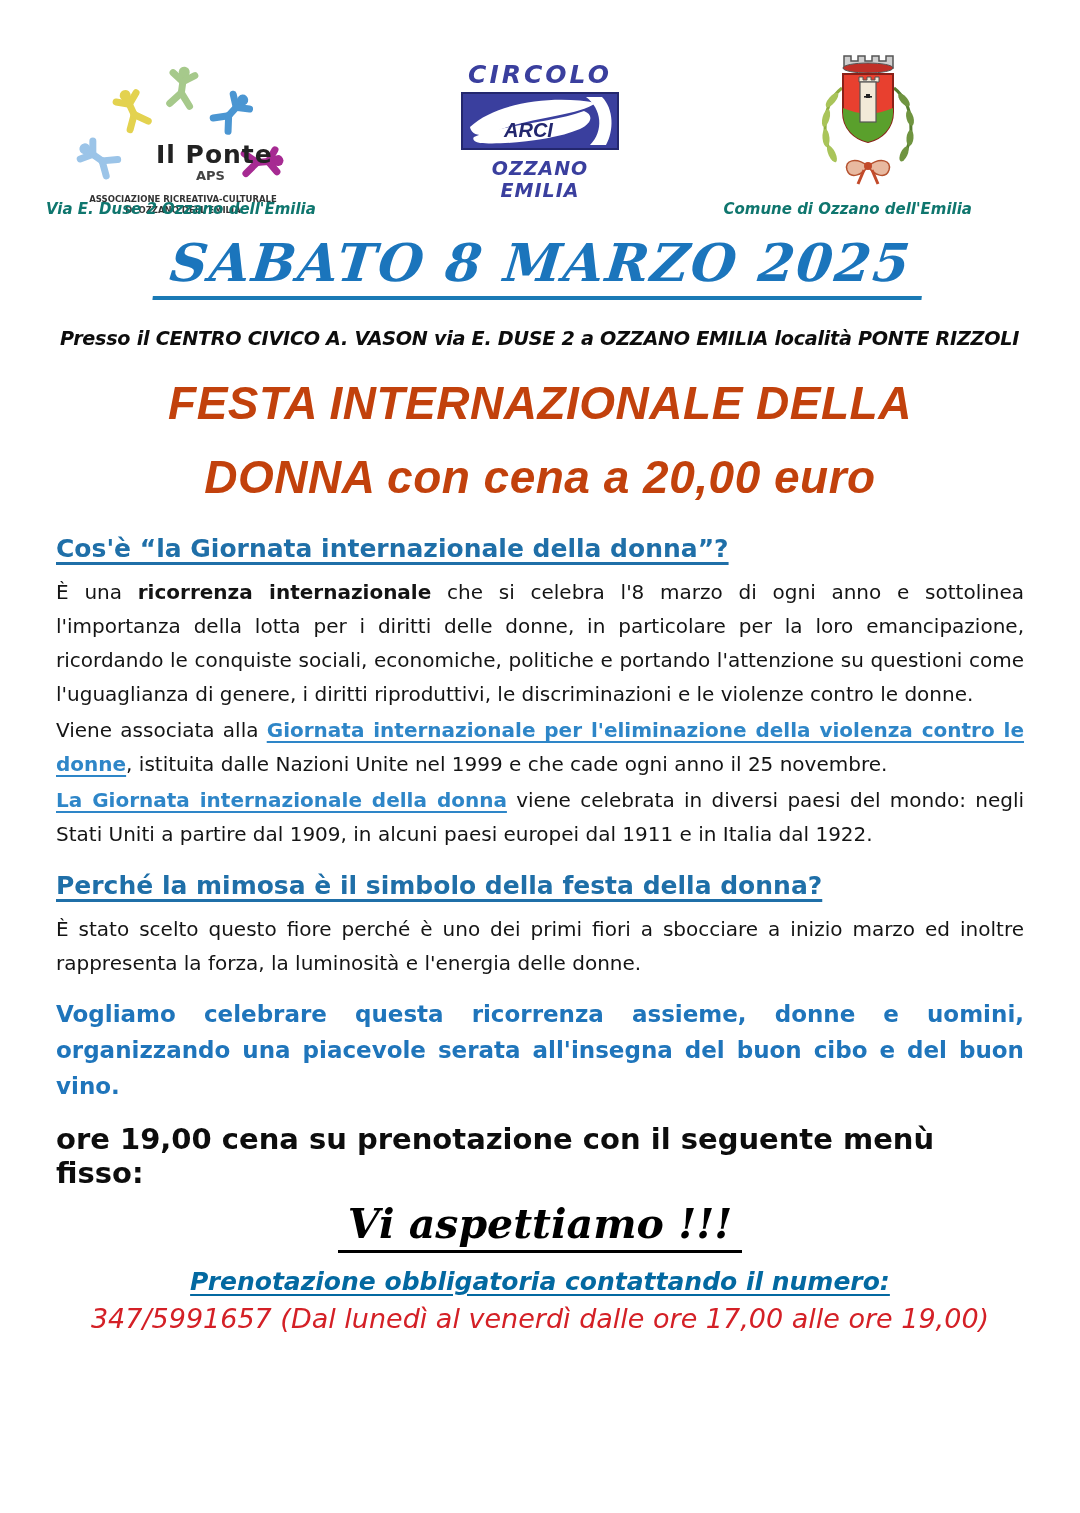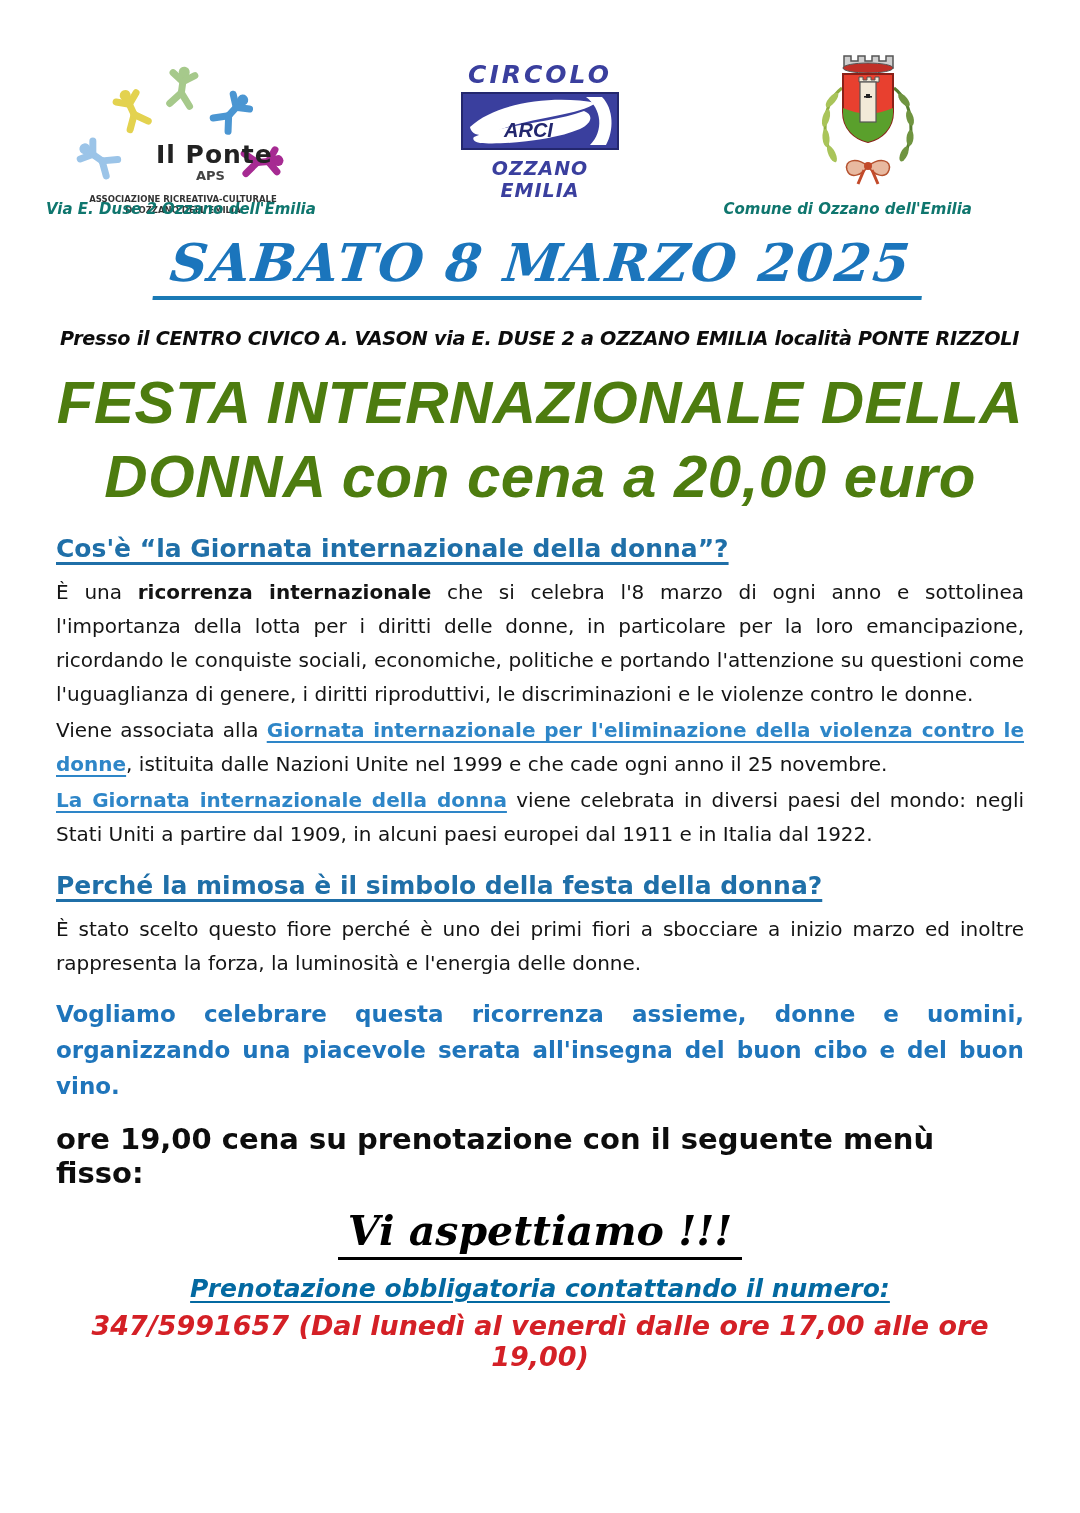--- a/index.html
+++ b/index.html
@@ -32,21 +32,21 @@
     font-size:52px; color:#1b75bc; letter-spacing:2px; transform:skewX(-6deg);
     border-bottom:4px solid #1a7ab5; padding:0 14px 3px;
   }
   .venue-wrap { text-align:center; margin-top:26px; }
   .venue {
     display:inline-block; font-size:20px; font-weight:bold; font-style:italic; color:#0d0d0d;
     letter-spacing:-0.3px; transform:scaleX(0.96);
   }
   .main-title { text-align:center; margin-top:16px; line-height:74px;
     font-family:"Liberation Sans", sans-serif; font-weight:bold; font-style:italic;
-    font-size:60px; color:#4d7c0f; letter-spacing:0.5px; }
+    font-size:46px; color:#c2410c; letter-spacing:0.5px; }
 
   
   .content { padding:0 56px; }
   .sec-heading {
     margin-top:20px; font-size:25px; font-weight:bold; color:#1f6fa8;
     text-decoration:underline; text-underline-offset:5px; text-decoration-thickness:2.5px;
   }
   .para { margin-top:12px; font-size:20px; line-height:34px; text-align:justify; color:#141414; }
   .para b { font-weight:bold; }
   .link-text { color:#2e86c8; font-weight:bold; text-decoration:underline; text-underline-offset:4px; cursor:pointer; }
@@ -57,28 +57,28 @@
   ul.menu li {
     position:relative; padding-left:30px; margin-bottom:7px;
     font-size:24px; font-weight:bold; font-style:italic; color:#c9242a; line-height:30px;
   }
   ul.menu li::before {
     content:""; position:absolute; left:2px; top:11px; width:9px; height:9px;
     border-radius:50%; background:#c9242a;
   }
 
   .closing { margin-top:16px; text-align:center; font-size:24px; font-weight:bold; color:#0d0d0d; letter-spacing:0.5px; }
-  .await-wrap { text-align:center; margin-top:17px; }
+  .await-wrap { text-align:center; margin-top:10px; }
   .await {
     display:inline-block; font-family:"DejaVu Serif", serif; font-style:italic; font-weight:bold;
     font-size:41px; color:#000; border-bottom:3px solid #000; padding:0 10px 2px;
   }
   .booking1 { margin-top:14px; text-align:center; font-size:25px; font-weight:bold; font-style:italic;
     color:#0369a1; text-decoration:underline; text-underline-offset:4px; }
-  .booking2 { margin-top:7px; text-align:center; font-size:27px; font-weight:bold; font-style:italic; color:#d42026; }
+  .booking2 { margin-top:7px; text-align:center; font-size:27px; font-weight:normal; font-style:italic; color:#d42026; }
 </style>
 </head>
 <body>
 
 <div class="page">
 
   <div class="header">
 
     <div class="logo-ponte">
       <svg width="230" height="140" viewBox="0 0 230 140">

